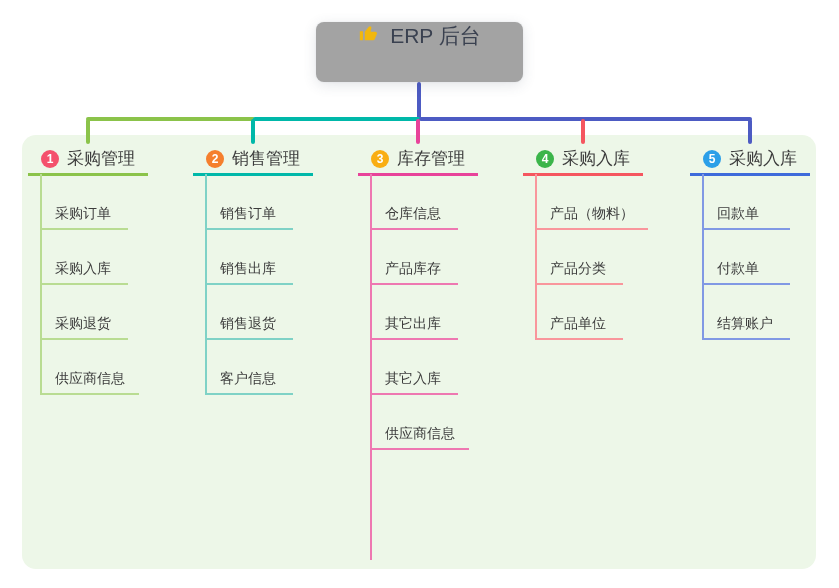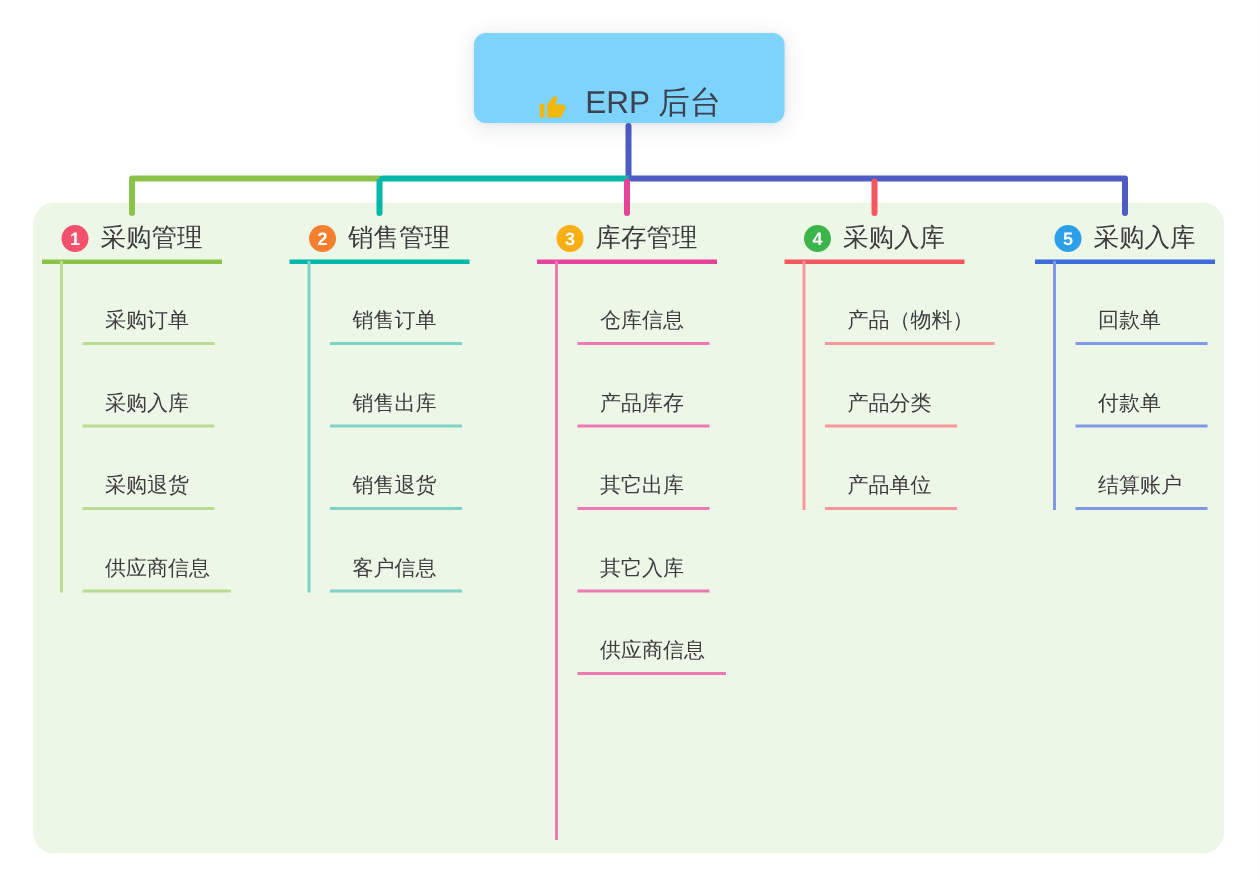--- a/index.html
+++ b/index.html
@@ -4,23 +4,23 @@
 <style>
   * { margin:0; padding:0; box-sizing:border-box; }
   html,body { background:#ffffff; }
   body { font-family:"Liberation Sans","DejaVu Sans",sans-serif; }
   .canvas {
     position:relative; width:839px; height:588px; background:#ffffff; overflow:hidden;
   }
   
   .root-node {
     position:absolute; left:316px; top:22px; width:207px; height:60px;
-    background:#7dd3fc; border-radius:8px;
+    background:#a3a3a3; border-radius:8px;
     box-shadow:0 3px 14px rgba(60,70,90,.14), 0 0 2px rgba(60,70,90,.10);
-    display:flex; align-items:flex-end; justify-content:center; gap:10px;
+    display:flex; align-items:flex-start; justify-content:center; gap:10px;
     font-size:21px; color:#3a4150; cursor:pointer;
   }
   .root-node .thumb { width:22px; height:22px; display:inline-block; }
   
   .conn { position:absolute; border-radius:2px; }
   .trunk   { left:417px; top:82px;  width:4px;  height:37px; }
   .hseg-1  { left:86px;  top:117px; width:169px; height:4px; }
   .hseg-2  { left:253px; top:117px; width:168px; height:4px; }
   .hseg-3  { left:419px; top:117px; width:333px; height:4px; }
   .drop    { top:119px; width:4px; height:25px; }
@@ -40,21 +40,21 @@
   .badge {
     width:18px; height:18px; min-width:18px; border-radius:50%;
     color:#ffffff; font-size:12px; font-weight:bold;
     display:flex; align-items:center; justify-content:center;
   }
   .sub-vline { position:absolute; left:12px; width:2px; }
   .sub-item {
     position:absolute; left:12px; white-space:nowrap;
     padding:0 14px 5px 15px; min-width:88px;
     font-size:14px; line-height:20px; color:#3c3c3c;
-    border-bottom:2px solid; cursor:pointer;margin-left:15px;
+    border-bottom:2px solid; cursor:pointer;
   }
 </style>
 </head>
 <body>
 
 <div class="canvas">
 
   <div class="panel" style="background: rgb(237, 247, 232);"></div>
 
   <div class="conn trunk" style="background: rgb(77, 91, 195);"></div>

